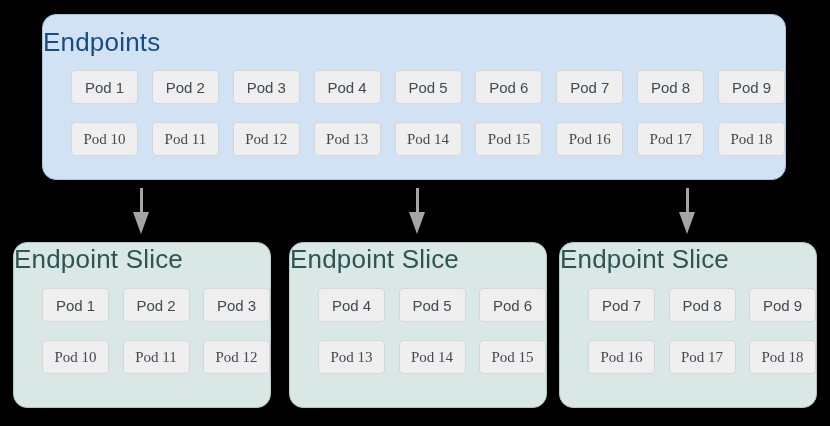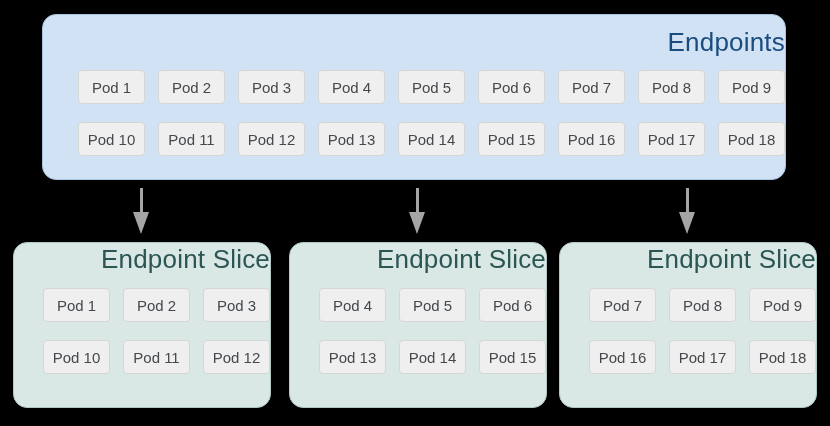--- a/index.html
+++ b/index.html
@@ -21,37 +21,37 @@
     left: 42px;
     top: 14px;
     width: 744px;
     height: 166px;
     box-sizing: border-box;
     background: #d0e2f4;
     border: 1px solid #a9c4de;
     border-radius: 14px;
   }
   .box-title {
-    text-align: right;
+    text-align: left;
     font-size: 26px;
     line-height: 30px;
     margin-top: 12px;
     color: #1b4c80;
     letter-spacing: 0.2px;
-    padding-left: 22px;
   }
   .pod-row {
     display: flex;
-    justify-content: flex-end;
+    justify-content: space-between;
     gap: 13px;
     margin-top: 13px;
     margin-left: 28px;
   }
   .pod-row.second {
     margin-top: 18px;
+    font-family: Liberation Serif, serif;
   }
   .pod {
     width: 67px;
     height: 34px;
     box-sizing: border-box;
     background: #efefef;
     border: 1px solid #d6d6d6;
     border-radius: 4px;
     display: flex;
     align-items: center;

